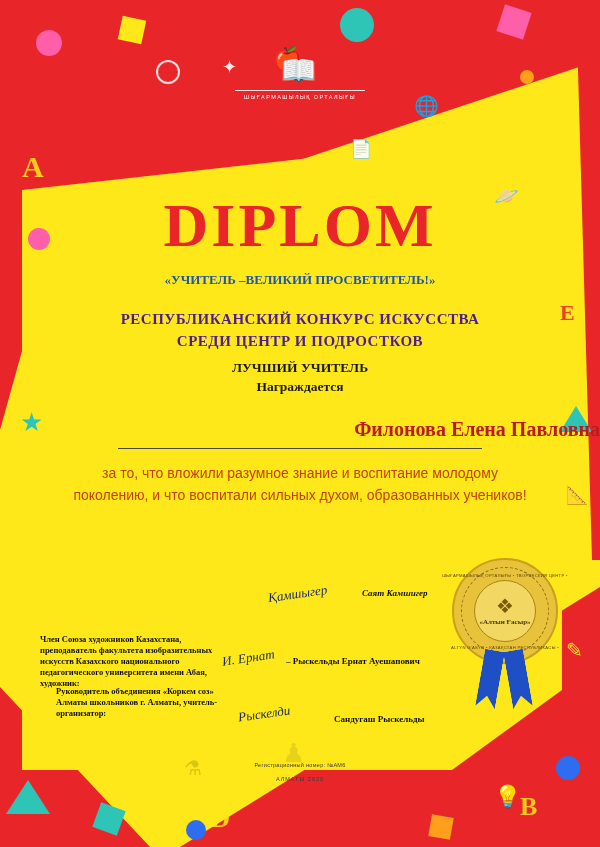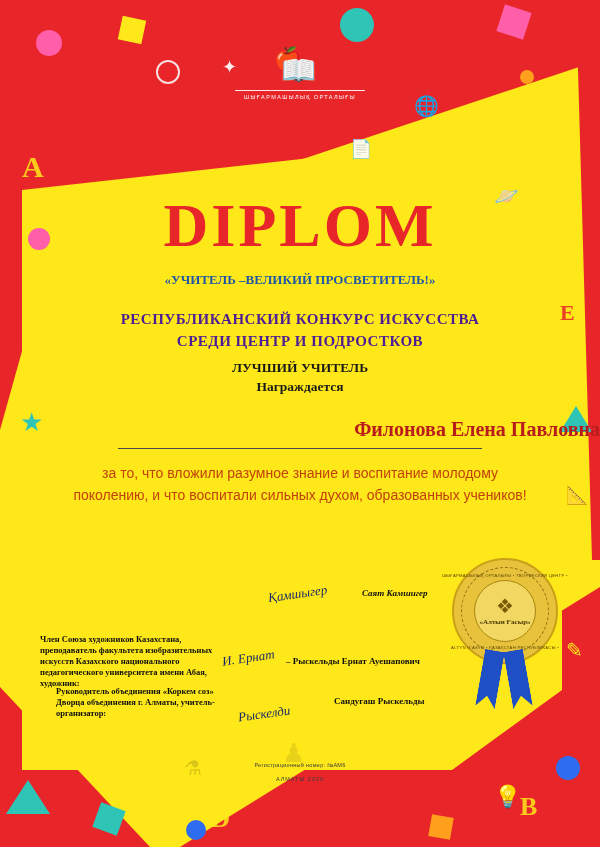--- a/index.html
+++ b/index.html
@@ -370,24 +370,24 @@
   <div class="sig-scribble" style="left:268px;top:586px;">Қамшыгер</div>
   <div class="sig-name" style="left:362px;top:588px;font-style:italic;">Саят Камшигер</div>
 
   <div class="sig-block" style="left:40px;top:608px;margin-top:26px;">
     <div class="sig-role">Член Союза художников Казахстана, преподаватель факультета изобразительных искусств Казахского национального педагогического университета имени Абая, художник:</div>
   </div>
   <div class="sig-scribble" style="left:222px;top:650px;">И. Ернат</div>
   <div class="sig-name" style="left:286px;top:656px;">– Рыскельды Ернат Ауешапович</div>
 
   <div class="sig-block" style="left:56px;top:686px;">
-    <div class="sig-role">Руководитель объединения «Коркем соз» Дворца объединения г. Алматы, учитель-организатор:</div>
+    <div class="sig-role">Руководитель объединения «Коркем соз» Алматы школьников г. Алматы, учитель-организатор:</div>
   </div>
   <div class="sig-scribble" style="left:238px;top:706px;">Рыскелди</div>
-  <div class="sig-name" style="left:334px;top:696px;">Сандугаш Рыскельды</div>
+  <div class="sig-name" style="left:334px;top:714px;">Сандугаш Рыскельды</div>
 
   <div class="seal">
     <div class="ring-outer"></div>
     <div class="ring-mid"></div>
     <div class="seal-arc">
       <span style="transform:translate(-50%,-50%) translateY(-36px);">ШЫҒАРМАШЫЛЫҚ ОРТАЛЫҒЫ • ТВОРЧЕСКИЙ ЦЕНТР •</span>
       <span style="transform:translate(-50%,-50%) translateY(36px);">ALTYN G'ASYR • ҚАЗАҚСТАН РЕСПУБЛИКАСЫ •</span>
     </div>
     <div class="ring-inner">
       <div class="seal-mark">❖</div>

